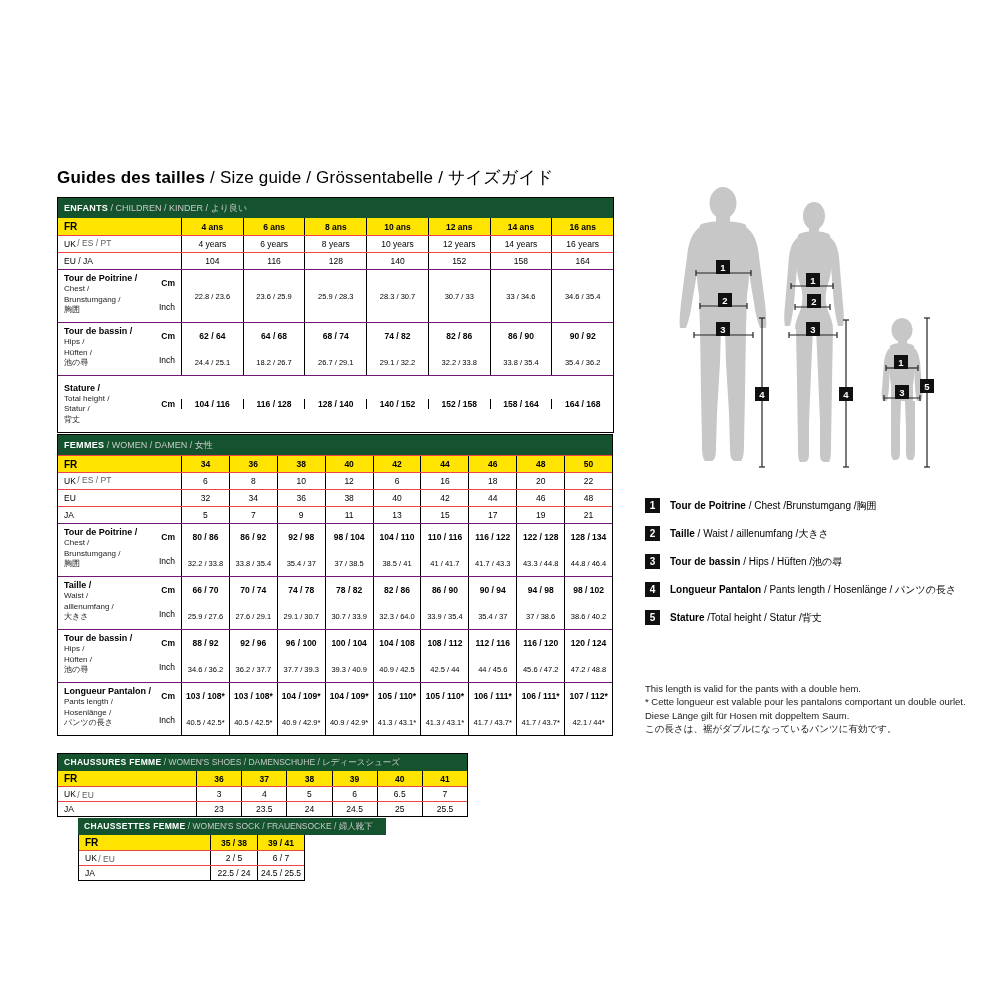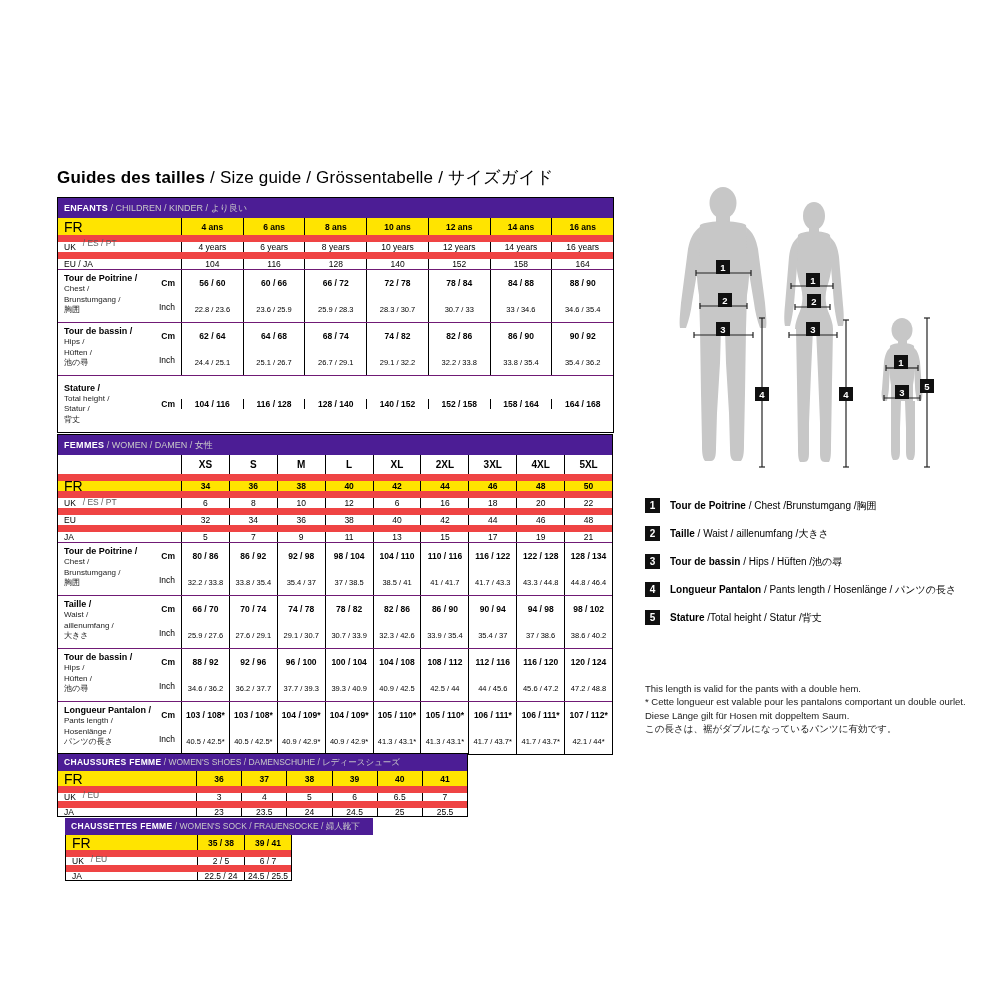--- a/index.html
+++ b/index.html
@@ -3,27 +3,27 @@
 <meta charset="utf-8">
 <style>
   html,body{margin:0;padding:0;background:#fff;}
   .page{position:relative;width:1005px;height:1005px;background:#fff;overflow:hidden;
         font-family:"Liberation Sans", sans-serif;color:#000;}
   .title{position:absolute;font-size:17px;letter-spacing:.2px;white-space:nowrap;}
   .title b{font-weight:bold;}
 
   
   .table{position:absolute;border:1px solid #000;background:#fff;box-sizing:border-box;}
-  .bar{background:#4c1d95;color:#fff;font-size:9px;padding:4px 6px 3px 6px;white-space:nowrap;overflow:hidden;}
+  .bar{background:#14532d;color:#fff;font-size:9px;padding:4px 6px 3px 6px;white-space:nowrap;overflow:hidden;}
   .bar b{font-weight:bold;letter-spacing:.3px;}
   .bar .rest{color:#c9c9c9;}
   .smallbar{font-size:8.5px;padding:3px 6px 2px 6px;}
-  .trow{display:flex;border-top:7px solid #ef4444;align-items:stretch;box-sizing:border-box;}
+  .trow{display:flex;border-top:1px solid #ef4444;align-items:stretch;box-sizing:border-box;}
   .lbl{flex:none;width:123px;padding:0 6px;display:flex;align-items:center;box-sizing:border-box;font-size:8.5px;}
-  .lbl b{font-weight:normal;font-size:14px;}
+  .lbl b{font-weight:bold;font-size:10px;}
   .dim{color:#5c5c5c;margin-top:32px;}
   .vals{flex:1;display:flex;min-width:0;}
   .tcell{flex:1;border-left:1px solid #000;display:flex;align-items:center;justify-content:center;
          text-align:center;font-size:8.5px;box-sizing:border-box;overflow:hidden;white-space:nowrap;}
   .yellow{background:#ffe400;}
   .yellow .tcell{font-weight:bold;}
   .sizesrow .tcell{font-weight:bold;font-size:10px;}
   
   .mrow{display:flex;border-top:1px solid #701a75;box-sizing:border-box;}
   .mlbl{flex:none;width:123px;position:relative;padding:3px 6px;box-sizing:border-box;display:block;}
@@ -112,29 +112,20 @@
     <div class="mrow" style="height:53px;">
       <div class="mlbl">
         <div class="l1">Tour de Poitrine /</div>
         <div class="l2">Chest /</div>
         <div class="l2">Brunstumgang /</div>
         <div class="l2">胸囲</div>
         <span class="unit unit-cm">Cm</span>
         <span class="unit unit-inch">Inch</span>
       </div>
       <div class="stack">
-        <div class="vals cmv">
-            <div class="tcell">56 / 60</div>
-            <div class="tcell">60 / 66</div>
-            <div class="tcell">66 / 72</div>
-            <div class="tcell">72 / 78</div>
-            <div class="tcell">78 / 84</div>
-            <div class="tcell">84 / 88</div>
-            <div class="tcell">88 / 90</div>
-          </div>
         <div class="vals inchv">
             <div class="tcell">22.8 / 23.6</div>
             <div class="tcell">23.6 / 25.9</div>
             <div class="tcell">25.9 / 28.3</div>
             <div class="tcell">28.3 / 30.7</div>
             <div class="tcell">30.7 / 33</div>
             <div class="tcell">33 / 34.6</div>
             <div class="tcell">34.6 / 35.4</div>
           </div>
       </div>
@@ -153,21 +144,21 @@
             <div class="tcell">62 / 64</div>
             <div class="tcell">64 / 68</div>
             <div class="tcell">68 / 74</div>
             <div class="tcell">74 / 82</div>
             <div class="tcell">82 / 86</div>
             <div class="tcell">86 / 90</div>
             <div class="tcell">90 / 92</div>
           </div>
         <div class="vals inchv">
             <div class="tcell">24.4 / 25.1</div>
-            <div class="tcell">25.1 / 26.7</div>
+            <div class="tcell">18.2 / 26.7</div>
             <div class="tcell">26.7 / 29.1</div>
             <div class="tcell">29.1 / 32.2</div>
             <div class="tcell">32.2 / 33.8</div>
             <div class="tcell">33.8 / 35.4</div>
             <div class="tcell">35.4 / 36.2</div>
           </div>
       </div>
     </div>
     <div class="mrow" style="height:57px;align-items:center;">
       <div class="mlbl">
@@ -187,34 +178,20 @@
             <div class="tcell">158 / 164</div>
             <div class="tcell">164 / 168</div>
           </div>
       </div>
     </div>
   </div>
 
   <div class="table" style="left:57px;top:434px;width:556px;">
     <div class="bar">
       <b>FEMMES</b><span class="rest"> / WOMEN  / DAMEN / 女性</span>
-    </div>
-    <div class="trow sizesrow" style="height:19px;border-top:none;">
-      <div class="lbl"></div>
-      <div class="vals">
-          <div class="tcell">XS</div>
-          <div class="tcell">S</div>
-          <div class="tcell">M</div>
-          <div class="tcell">L</div>
-          <div class="tcell">XL</div>
-          <div class="tcell">2XL</div>
-          <div class="tcell">3XL</div>
-          <div class="tcell">4XL</div>
-          <div class="tcell">5XL</div>
-        </div>
     </div>
     <div class="trow yellow" style="height:17px;">
       <div class="lbl">
           <b>FR</b>
           <span class="dim"> / ES / PT</span>
         </div>
       <div class="vals">
           <div class="tcell">34</div>
           <div class="tcell">36</div>
           <div class="tcell">38</div>
@@ -321,21 +298,21 @@
             <div class="tcell">86 / 90</div>
             <div class="tcell">90 / 94</div>
             <div class="tcell">94 / 98</div>
             <div class="tcell">98 / 102</div>
           </div>
         <div class="vals inchv">
             <div class="tcell">25.9 / 27.6</div>
             <div class="tcell">27.6 / 29.1</div>
             <div class="tcell">29.1 / 30.7</div>
             <div class="tcell">30.7 / 33.9</div>
-            <div class="tcell">32.3 / 42.6</div>
+            <div class="tcell">32.3 / 64.0</div>
             <div class="tcell">33.9 / 35.4</div>
             <div class="tcell">35.4 / 37</div>
             <div class="tcell">37 / 38.6</div>
             <div class="tcell">38.6 / 40.2</div>
           </div>
       </div>
     </div>
     <div class="mrow" style="height:53px;">
       <div class="mlbl">
         <div class="l1">Tour de bassin /</div>
@@ -441,21 +418,21 @@
           <div class="tcell">23</div>
           <div class="tcell">23.5</div>
           <div class="tcell">24</div>
           <div class="tcell">24.5</div>
           <div class="tcell">25</div>
           <div class="tcell">25.5</div>
         </div>
     </div>
   </div>
 
-  <div class="nbtable" style="left:57px;top:818px;width:316px;padding-left:8px;">
+  <div class="nbtable" style="left:70px;top:818px;width:316px;padding-left:8px;">
     <div class="bar smallbar">
       <b>CHAUSSETTES FEMME</b><span class="rest"> / WOMEN'S SOCK / FRAUENSOCKE / 婦人靴下</span>
     </div>
     <div class="body" style="width:227px;">
       <div class="trow yellow" style="height:15px;">
         <div class="lbl" style="width:131px;">
             <b>FR</b>
             <span class="dim"> / EU</span>
           </div>
         <div class="vals">

